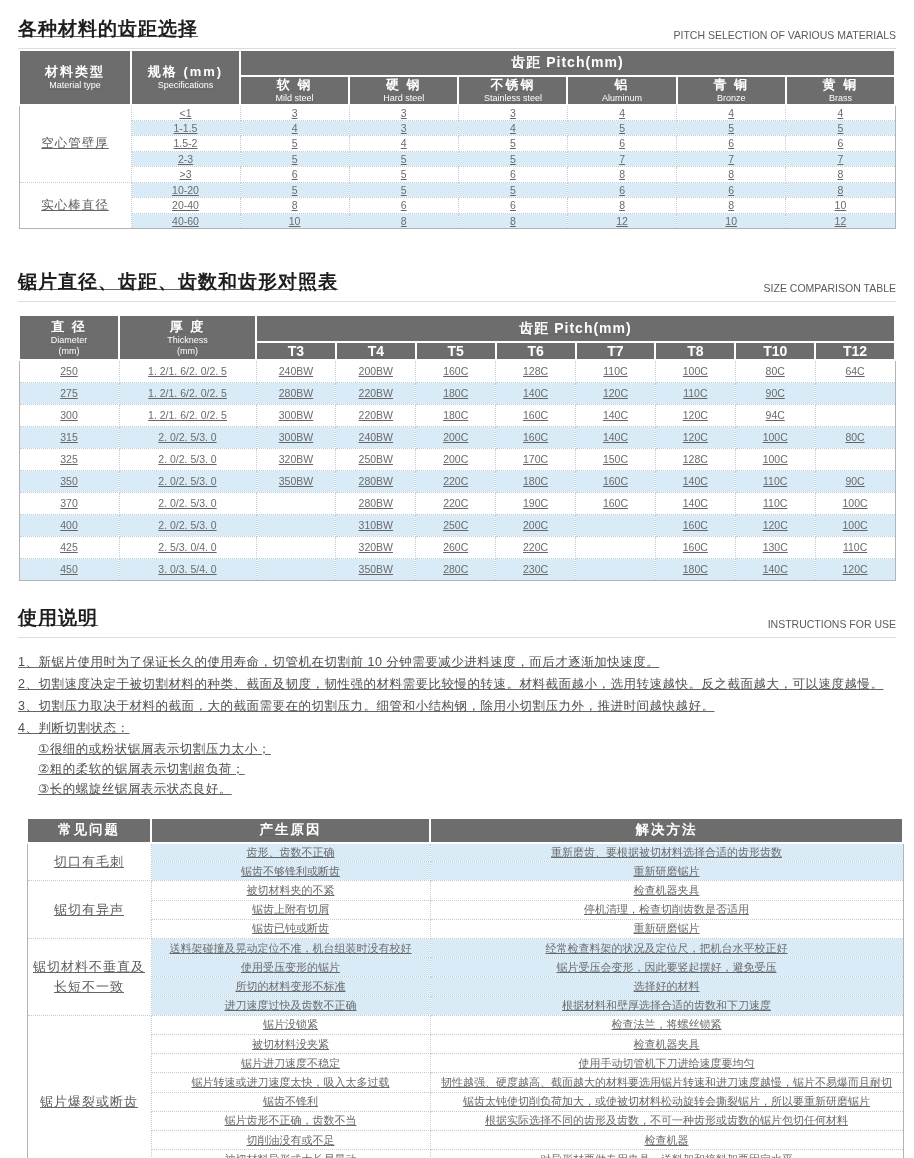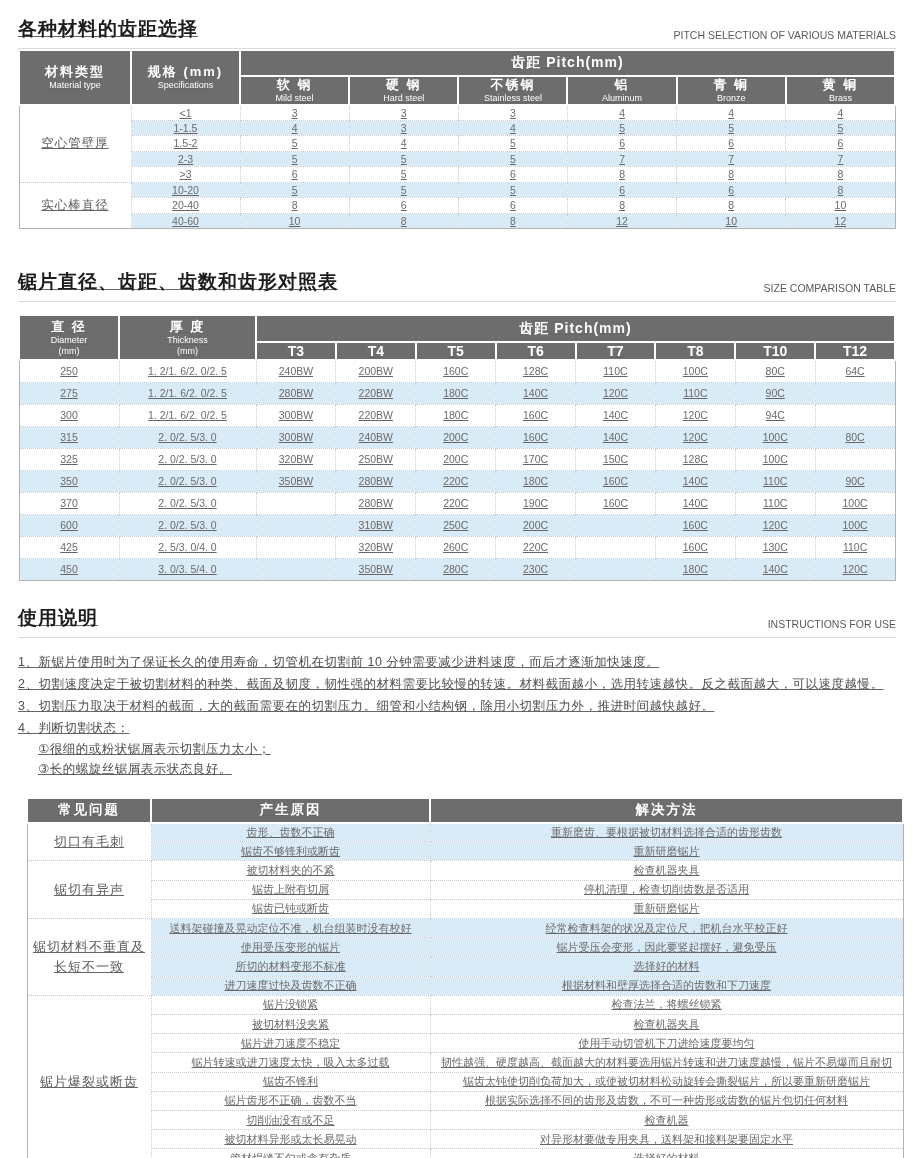--- a/index.html
+++ b/index.html
@@ -322,21 +322,21 @@
           <td></td>
           <td>280BW</td>
           <td>220C</td>
           <td>190C</td>
           <td>160C</td>
           <td>140C</td>
           <td>110C</td>
           <td>100C</td>
         </tr>
         <tr class="alt">
-          <td>600</td>
+          <td>400</td>
           <td>2. 0/2. 5/3. 0</td>
           <td></td>
           <td>310BW</td>
           <td>250C</td>
           <td>200C</td>
           <td></td>
           <td>160C</td>
           <td>120C</td>
           <td>100C</td>
         </tr>
@@ -371,20 +371,21 @@
     <h2>使用说明</h2>
     <span class="sub">INSTRUCTIONS FOR USE</span>
   </div>
 
   <div class="instructions" id="instructions">
       <div class="line">1、新锯片使用时为了保证长久的使用寿命，切管机在切割前 10 分钟需要减少进料速度，而后才逐渐加快速度。</div>
       <div class="line">2、切割速度决定于被切割材料的种类、截面及韧度，韧性强的材料需要比较慢的转速。材料截面越小，选用转速越快。反之截面越大，可以速度越慢。</div>
       <div class="line">3、切割压力取决于材料的截面，大的截面需要在的切割压力。细管和小结构钢，除用小切割压力外，推进时间越快越好。</div>
       <div class="line">4、判断切割状态：</div>
       <div class="line sub">①很细的或粉状锯屑表示切割压力太小；</div>
+      <div class="line sub">②粗的柔软的锯屑表示切割超负荷；</div>
       <div class="line sub">③长的螺旋丝锯屑表示状态良好。</div>
     </div>
 
   <table class="t3">
     <colgroup>
       <col style="width:124px">
         <col style="width:279px">
         <col>
     </colgroup>
     <thead>

